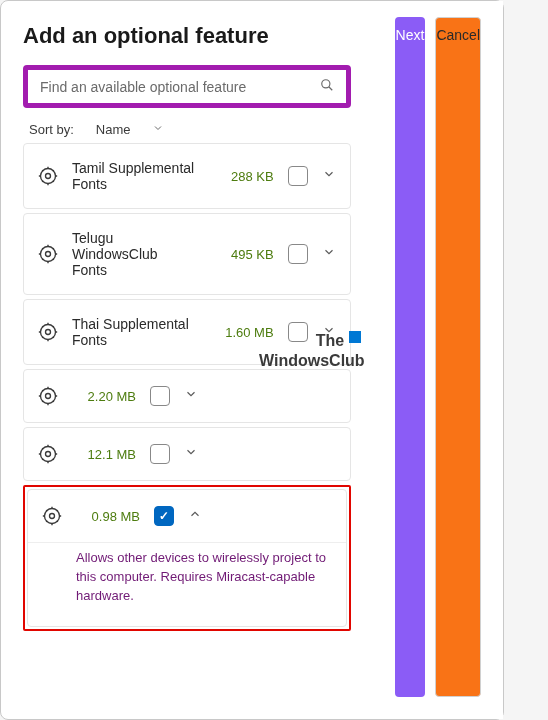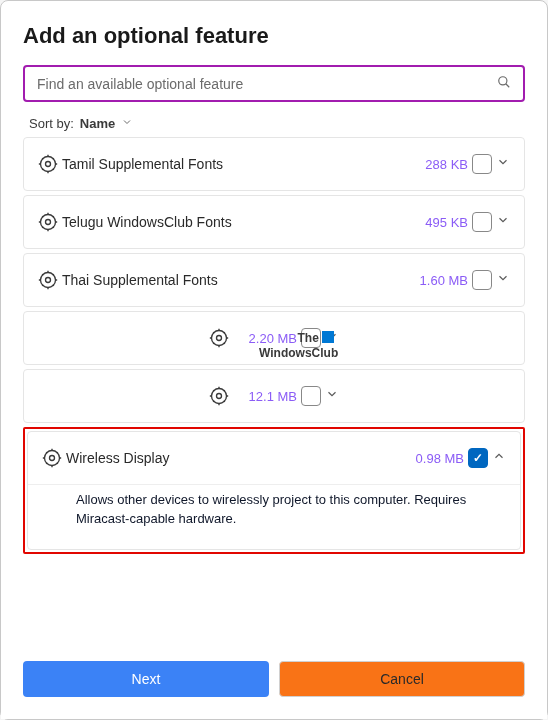--- a/index.html
+++ b/index.html
@@ -4,100 +4,98 @@
 <style>
 * { box-sizing: border-box; margin: 0; padding: 0; }
 body {
   font-family: "Segoe UI", -apple-system, sans-serif;
   background: #f5f5f5;
   width: 548px;
   height: 720px;
   overflow: hidden;
 }
 .window {
-  width: 548px;
+  width: 504px;
   height: 720px;
   background: #ffffff;
   border: 1px solid #c8c8c8;
   border-radius: 8px;
   display: flex;
-  flex-direction: column;
   position: relative;
 }
 .content {
   padding: 22px 22px 0 22px;
   flex: 1;
   overflow: hidden;
   display: flex;
   flex-direction: column;
 }
 .title {
   font-size: 22px;
   font-weight: 600;
   color: #1a1a1a;
   margin-bottom: 16px;
 }
 .search-wrap {
-  border: 2px solid #a21caf;
+  border: 5px solid #a21caf;
   border-radius: 4px;
   display: flex;
   align-items: center;
   padding: 8px 12px;
   margin-bottom: 14px;
 }
 .search-input {
   flex: 1;
   border: none;
   outline: none;
   font-size: 14px;
   color: #333;
   background: transparent;
 }
 .search-input::placeholder { color: #6b6b6b; }
 .search-icon { color: #6b6b6b; font-size: 14px; }
 .sortbar {
   display: flex;
   align-items: center;
-  gap: 6px;
+  gap: 22px;
   font-size: 13px;
   color: #3a3a3a;
   margin-bottom: 6px;
   padding-left: 6px;
 }
 .sortbar .chev { color: #6b6b6b; }
 .list {
   flex: 1;
   overflow-y: auto;
 }
 .row {
   border: 1px solid #e5e5e5;
   border-radius: 4px;
   margin-bottom: 4px;
   background: #fff;
 }
 .row-head {
   display: flex;
   align-items: center;
   padding: 16px 14px;
-  gap: 4px;
-  justify-content: center;
+  gap: 14px;
 }
 .gear {
   width: 20px; height: 20px;
   color: #3a3a3a;
   flex-shrink: 0;
 }
 .name {
   flex: 1;
   font-size: 14px;
   color: #2a2a2a;
 }
 .size {
   font-size: 13px;
-  color: #8b5cf6;
+  color: #4d7c0f;
   width: 64px;
   text-align: right;
 }
 .cb {
   width: 20px; height: 20px;
   border: 1px solid #888;
   border-radius: 4px;
   display: flex;
   align-items: center;
   justify-content: center;
@@ -112,36 +110,36 @@
 }
 .chevron {
   color: #5a5a5a;
   flex-shrink: 0;
   width: 14px;
   text-align: center;
 }
 .row-detail {
   padding: 6px 14px 20px 48px;
   font-size: 13px;
-  color: #0f172a;
+  color: #701a75;
   line-height: 1.45;
   border-top: 1px solid #eee;
 }
 .highlight {
   border: 2px solid #e10600;
   border-radius: 2px;
   padding: 2px;
   margin-bottom: 4px;
 }
 .highlight .row { margin-bottom: 0; }
 .watermark {
   position: absolute;
   left: 258px;
   top: 330px;
-  font-size: 12px;
+  font-size: 16px;
   font-weight: 700;
   color: #3a3a3a;
   line-height: 1.25;
   pointer-events: none;
 }
 .watermark .sq {
   display: inline-block;
   width: 12px; height: 12px;
   background: #0078d4;
   vertical-align: top;
@@ -155,21 +153,21 @@
 }
 .btn {
   flex: 1;
   padding: 9px 0;
   border-radius: 4px;
   font-size: 14px;
   text-align: center;
   cursor: pointer;
   border: 1px solid transparent;
 }
-.btn-primary { background: #3b82f6; color: #fff; }
+.btn-primary { background: #8b5cf6; color: #fff; }
 .btn-secondary { background: #f97316; color: #2a2a2a; border-color: #d0d0d0; }
 svg.gear-svg { width: 20px; height: 20px; }
 </style>
 </head>
 <body>
 
 <div class="window">
   <div class="content">
 
     <div class="title">Add an optional feature</div>
@@ -179,21 +177,21 @@
       <span class="search-icon">
         <svg width="14" height="14" viewBox="0 0 24 24" fill="none" stroke="currentColor" stroke-width="2">
             <circle cx="10" cy="10" r="7"></circle>
             <line x1="21" y1="21" x2="15" y2="15"></line>
           </svg>
       </span>
     </div>
 
     <div class="sortbar">
       <span>Sort by:</span>
-      <span style="font-weight:700">Name</span>
+      <span style="font-weight:400">Name</span>
       <span class="chev">
         <svg width="12" height="12" viewBox="0 0 24 24" fill="none" stroke="currentColor" stroke-width="2">
             <polyline points="6 9 12 15 18 9"></polyline>
           </svg>
       </span>
     </div>
 
     <div class="list">
 
       <div class="row">
@@ -275,21 +273,20 @@
       </div>
 
       <div class="highlight">
         <div class="row">
           <div class="row-head">
             <span class="gear"><svg class="gear-svg" viewBox="0 0 24 24" fill="none" stroke="currentColor" stroke-width="1.6">
                   <circle cx="12" cy="12" r="9"></circle>
                   <circle cx="12" cy="12" r="3"></circle>
                   <path d="M12 1v2M12 21v2M3 12H1M23 12h-2M5 5l1.4 1.4M17.6 17.6L19 19M5 19l1.4-1.4M17.6 6.4L19 5"></path>
                 </svg></span>
-            <span class="name">Wireless Display</span>
             <span class="size">0.98 MB</span>
             <span class="cb checked">✓</span>
             <span class="chevron"><svg width="14" height="14" viewBox="0 0 24 24" fill="none" stroke="currentColor" stroke-width="2">
                   <polyline points="6 15 12 9 18 15"></polyline>
                 </svg></span>
           </div>
           <div class="row-detail">Allows other devices to wirelessly project to this computer. Requires Miracast-capable hardware.</div>
         </div>
       </div>
 

